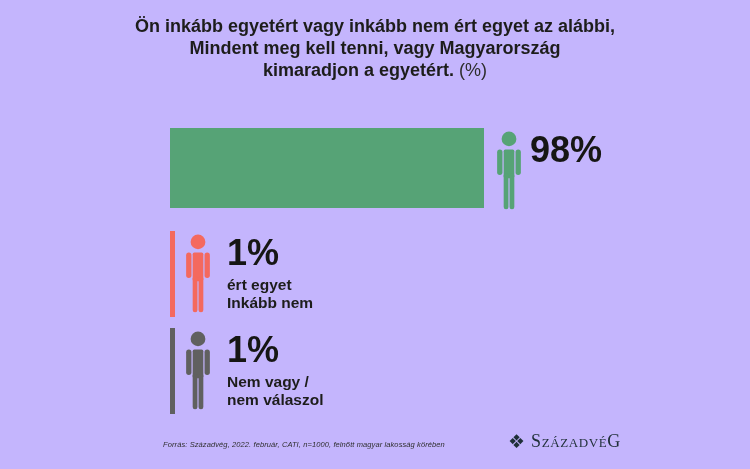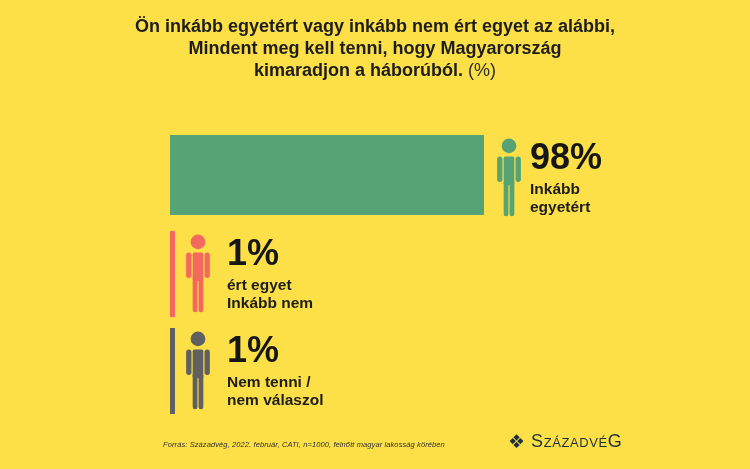--- a/index.html
+++ b/index.html
@@ -14,21 +14,21 @@
   .title{
     position:absolute;left:0;right:0;top:15px;
     text-align:center;
     font-size:18px;font-weight:bold;
     line-height:22px;
     color:#1d1d1b;
   }
   .title .pct-suffix{font-weight:400;color:#2e2e2c;}
   
   .row{position:absolute;left:170px;width:560px;height:90px;}
-  .row-0{top:135px;}
+  .row-0{top:128px;}
   .row-1{top:231px;}
   .row-2{top:328px;}
   .bar{position:absolute;left:0;top:0;height:86px;}
   .row-0 .bar{height:80px;}
   .person{position:absolute;top:2px;}
   .row-0 .person{left:321px;}
   .row-1 .person,.row-2 .person{left:10px;}
   .textcol{position:absolute;top:2px;}
   .row-0 .textcol{left:360px;}
   .row-1 .textcol,.row-2 .textcol{left:57px;}
@@ -46,55 +46,51 @@
     font-size:7.5px;font-style:italic;color:#2f2f2f;
     letter-spacing:0.1px;
   }
   .logo{
     position:absolute;left:508px;top:430px;
     display:flex;align-items:center;
     color:#1f2f38;
   }
   .logo-icon{font-size:19px;line-height:22px;}
   .logo-text{
-    font-family:Liberation Sans, sans-serif;
+    font-family:Liberation Serif, serif;
     margin-left:6px;letter-spacing:0.6px;
     font-size:18px;line-height:22px;
   }
   .logo-text .smallcaps{font-size:13px;}
 </style>
 </head>
 <body>
 
-<div id="canvas" style="background: #fde047;">
+<div id="canvas" style="background: #c4b5fd;">
 
   <div class="title">
     <div>Ön inkább egyetért vagy inkább nem ért egyet az alábbi,</div>
-    <div>Mindent meg kell tenni, hogy Magyarország</div>
-    <div><span>kimaradjon a háborúból.</span> <span class="pct-suffix">(%)</span></div>
+    <div>Mindent meg kell tenni, vagy Magyarország</div>
+    <div><span>kimaradjon a egyetért.</span> <span class="pct-suffix">(%)</span></div>
   </div>
 
   <div class="row row-0">
     <div class="bar" style="width: 313.6px; background: rgb(86, 163, 118);"></div>
     <svg class="person" width="36" height="80" viewBox="0 0 44 96">
       <g class="person-fill" fill="#56a376">
         <circle cx="22" cy="10" r="9"></circle>
         <rect x="7.5" y="23" width="6.5" height="31" rx="3.2"></rect>
         <rect x="30" y="23" width="6.5" height="31" rx="3.2"></rect>
         <rect x="15.5" y="23" width="13" height="35" rx="2"></rect>
         <rect x="15.5" y="52" width="5.8" height="44" rx="2.8"></rect>
         <rect x="22.7" y="52" width="5.8" height="44" rx="2.8"></rect>
       </g>
     </svg>
     <div class="textcol">
       <div class="value">98%</div>
-      <div class="rowlabel">
-        <div>Inkább</div>
-        <div>egyetért</div>
-      </div>
     </div>
   </div>
 
   <div class="row row-1">
     <div class="bar" style="width: 5px; background: rgb(244, 105, 94);"></div>
     <svg class="person" width="36" height="80" viewBox="0 0 44 96">
       <g class="person-fill" fill="#f4695e">
         <circle cx="22" cy="10" r="9"></circle>
         <rect x="7.5" y="23" width="6.5" height="31" rx="3.2"></rect>
         <rect x="30" y="23" width="6.5" height="31" rx="3.2"></rect>
@@ -120,21 +116,21 @@
         <rect x="7.5" y="23" width="6.5" height="31" rx="3.2"></rect>
         <rect x="30" y="23" width="6.5" height="31" rx="3.2"></rect>
         <rect x="15.5" y="23" width="13" height="35" rx="2"></rect>
         <rect x="15.5" y="52" width="5.8" height="44" rx="2.8"></rect>
         <rect x="22.7" y="52" width="5.8" height="44" rx="2.8"></rect>
       </g>
     </svg>
     <div class="textcol">
       <div class="value">1%</div>
       <div class="rowlabel">
-        <div>Nem tenni /</div>
+        <div>Nem vagy /</div>
         <div>nem válaszol</div>
       </div>
     </div>
   </div>
 
   <div class="source">Forrás: Századvég, 2022. február, CATI, n=1000, felnőtt magyar lakosság körében</div>
   <div class="logo">
     <span class="logo-icon">❖</span>
     <span class="logo-text"><span>S</span><span class="smallcaps">ZÁZADVÉ</span><span>G</span></span>
   </div>

